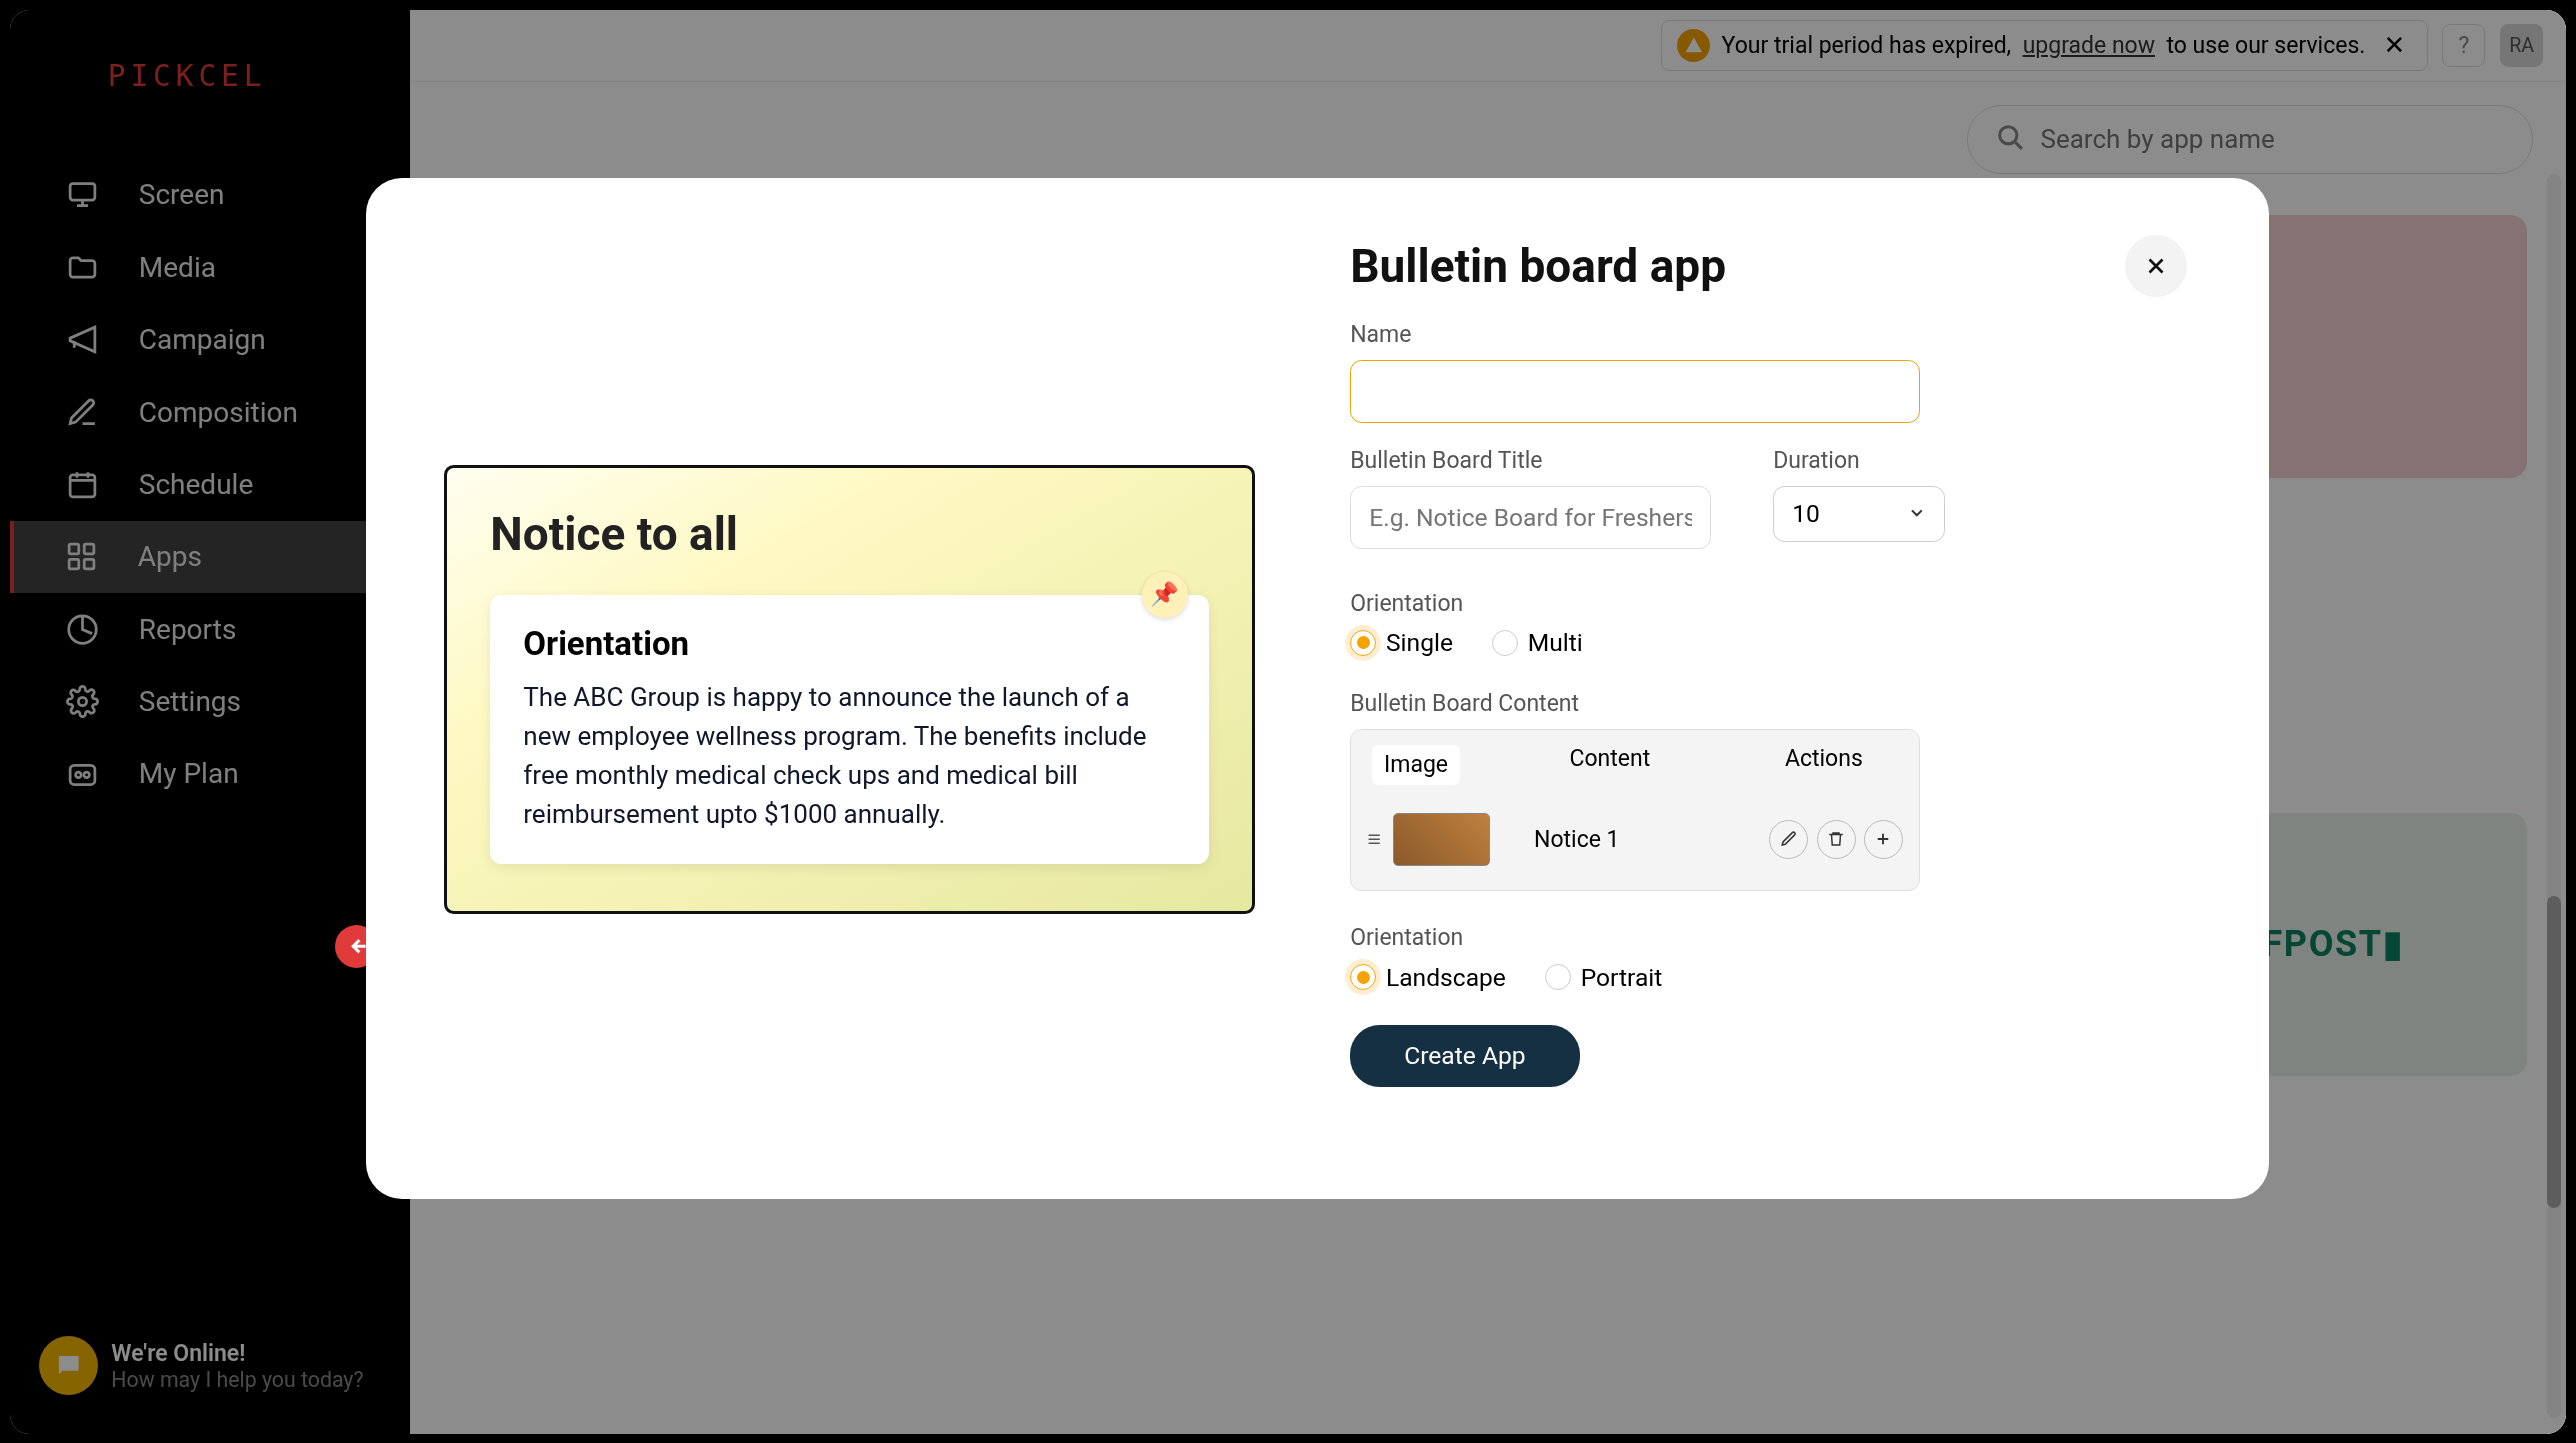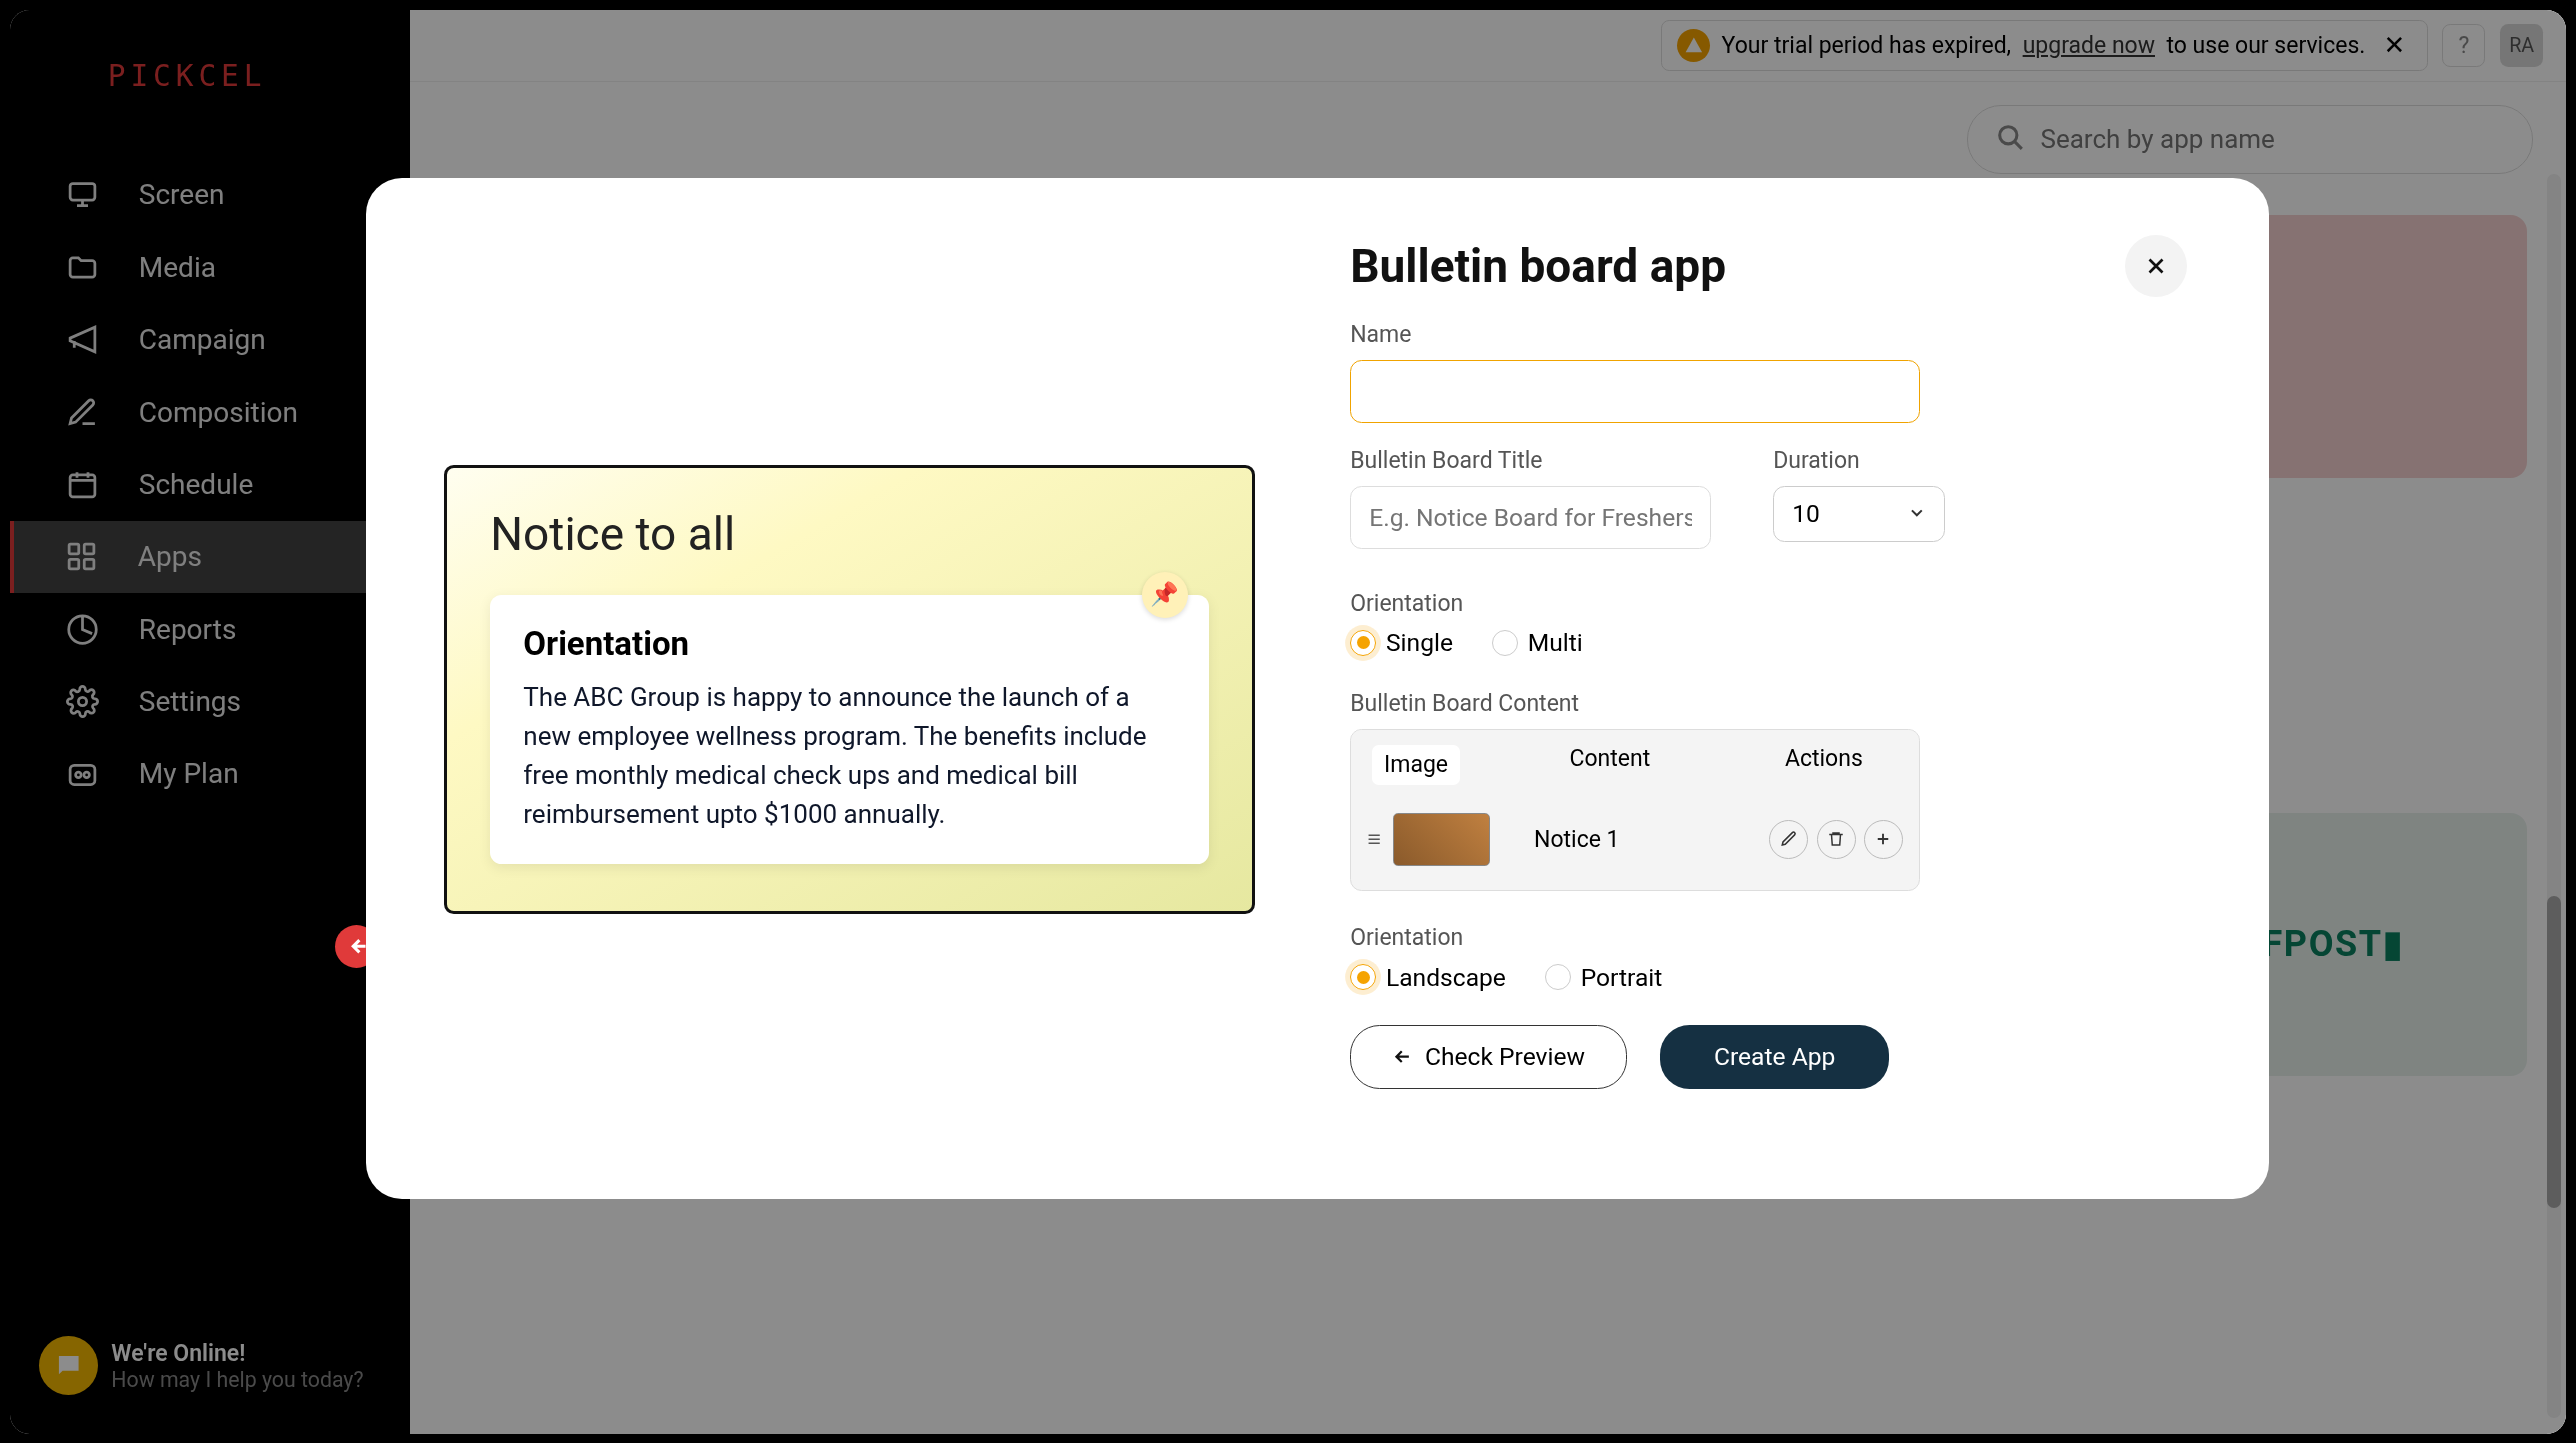--- a/index.html
+++ b/index.html
@@ -41,21 +41,21 @@
     .app-title { font-size: 29.5px; color: #333; }
     .grid-create-btn { background: #153042; color: #fff; border: none; border-radius: 19.7px; padding: 13px 26px; font-size: 23px; }
     
     .scroll-track { position: absolute; right: 4.9px; top: 164px; bottom: 16.4px; width: 14.8px; background: #f0f0f0; border-radius: 7.4px; }
     .scroll-thumb { position: absolute; top: 722px; left: 0; right: 0; height: 312px; background: #aaa; border-radius: 7.4px; }
     
     
     .modal { position: absolute; top: 168px; left: 356px; width: 1903px; height: 1021px; background: #fff; border-radius: 36px; z-index: 100; display: flex; overflow: hidden; }
     .modal-left { flex: 0 0 968px; display: flex; align-items: flex-start; justify-content: center; padding-top: 287px; }
     .preview-card { width: 811px; height: 449px; border: 3.3px solid #111; border-radius: 9.8px; background: linear-gradient(150deg, #fffef0 0%, #fef9c3 30%, #e6e8a0 100%); padding: 39px 43px; position: relative; }
-    .preview-title { font-size: 46px; font-weight: 400; color: #222; margin-bottom: 34px; }
+    .preview-title { font-size: 46px; font-weight: 700; color: #222; margin-bottom: 34px; }
     .announce-box { background: #fff; border-radius: 11.5px; padding: 29.5px 33px; position: relative; box-shadow: 0 3.3px 13px rgba(0,0,0,0.08); }
     .pin-icon { position: absolute; top: -23px; right: 21.3px; width: 46px; height: 46px; border-radius: 50%; background: #fff1b8; display: flex; align-items: center; justify-content: center; font-size: 23px; box-shadow: 0 1.6px 4.9px rgba(0,0,0,0.15); }
     .announce-h { font-size: 33px; font-weight: 700; margin-bottom: 14.8px; }
     .announce-body { font-size: 26px; line-height: 1.5; color: #0f172a; }
     
     .modal-right { flex: 1; padding: 57px 82px 33px 16.4px; position: relative; overflow-y: auto; }
     .modal-header { display: flex; align-items: center; justify-content: space-between; margin-bottom: 24.6px; }
     .modal-title { font-size: 46px; font-weight: 700; color: #111; }
     .close-btn { width: 62px; height: 62px; border-radius: 50%; background: #f3f3f3; display: flex; align-items: center; justify-content: center; font-size: 31px; cursor: pointer; }
     
@@ -387,24 +387,18 @@
               <span>Landscape</span>
             </div>
           <div class="radio">
               <span class="radio-dot"></span>
               <span>Portrait</span>
             </div>
         </div>
       </div>
 
       <div class="action-row">
-        <button class="btn-outline">
-            <svg viewBox="0 0 24 24" width="21.3" height="21.3" stroke="#111" fill="none" stroke-width="2.5">
-              <path d="M19 12H5M11 6l-6 6 6 6"></path>
-            </svg>
-            <span>Check Preview</span>
-          </button>
         <button class="btn-primary">Create App</button>
       </div>
     </div>
   </div>
 </div>
 
 
 </body></html>

